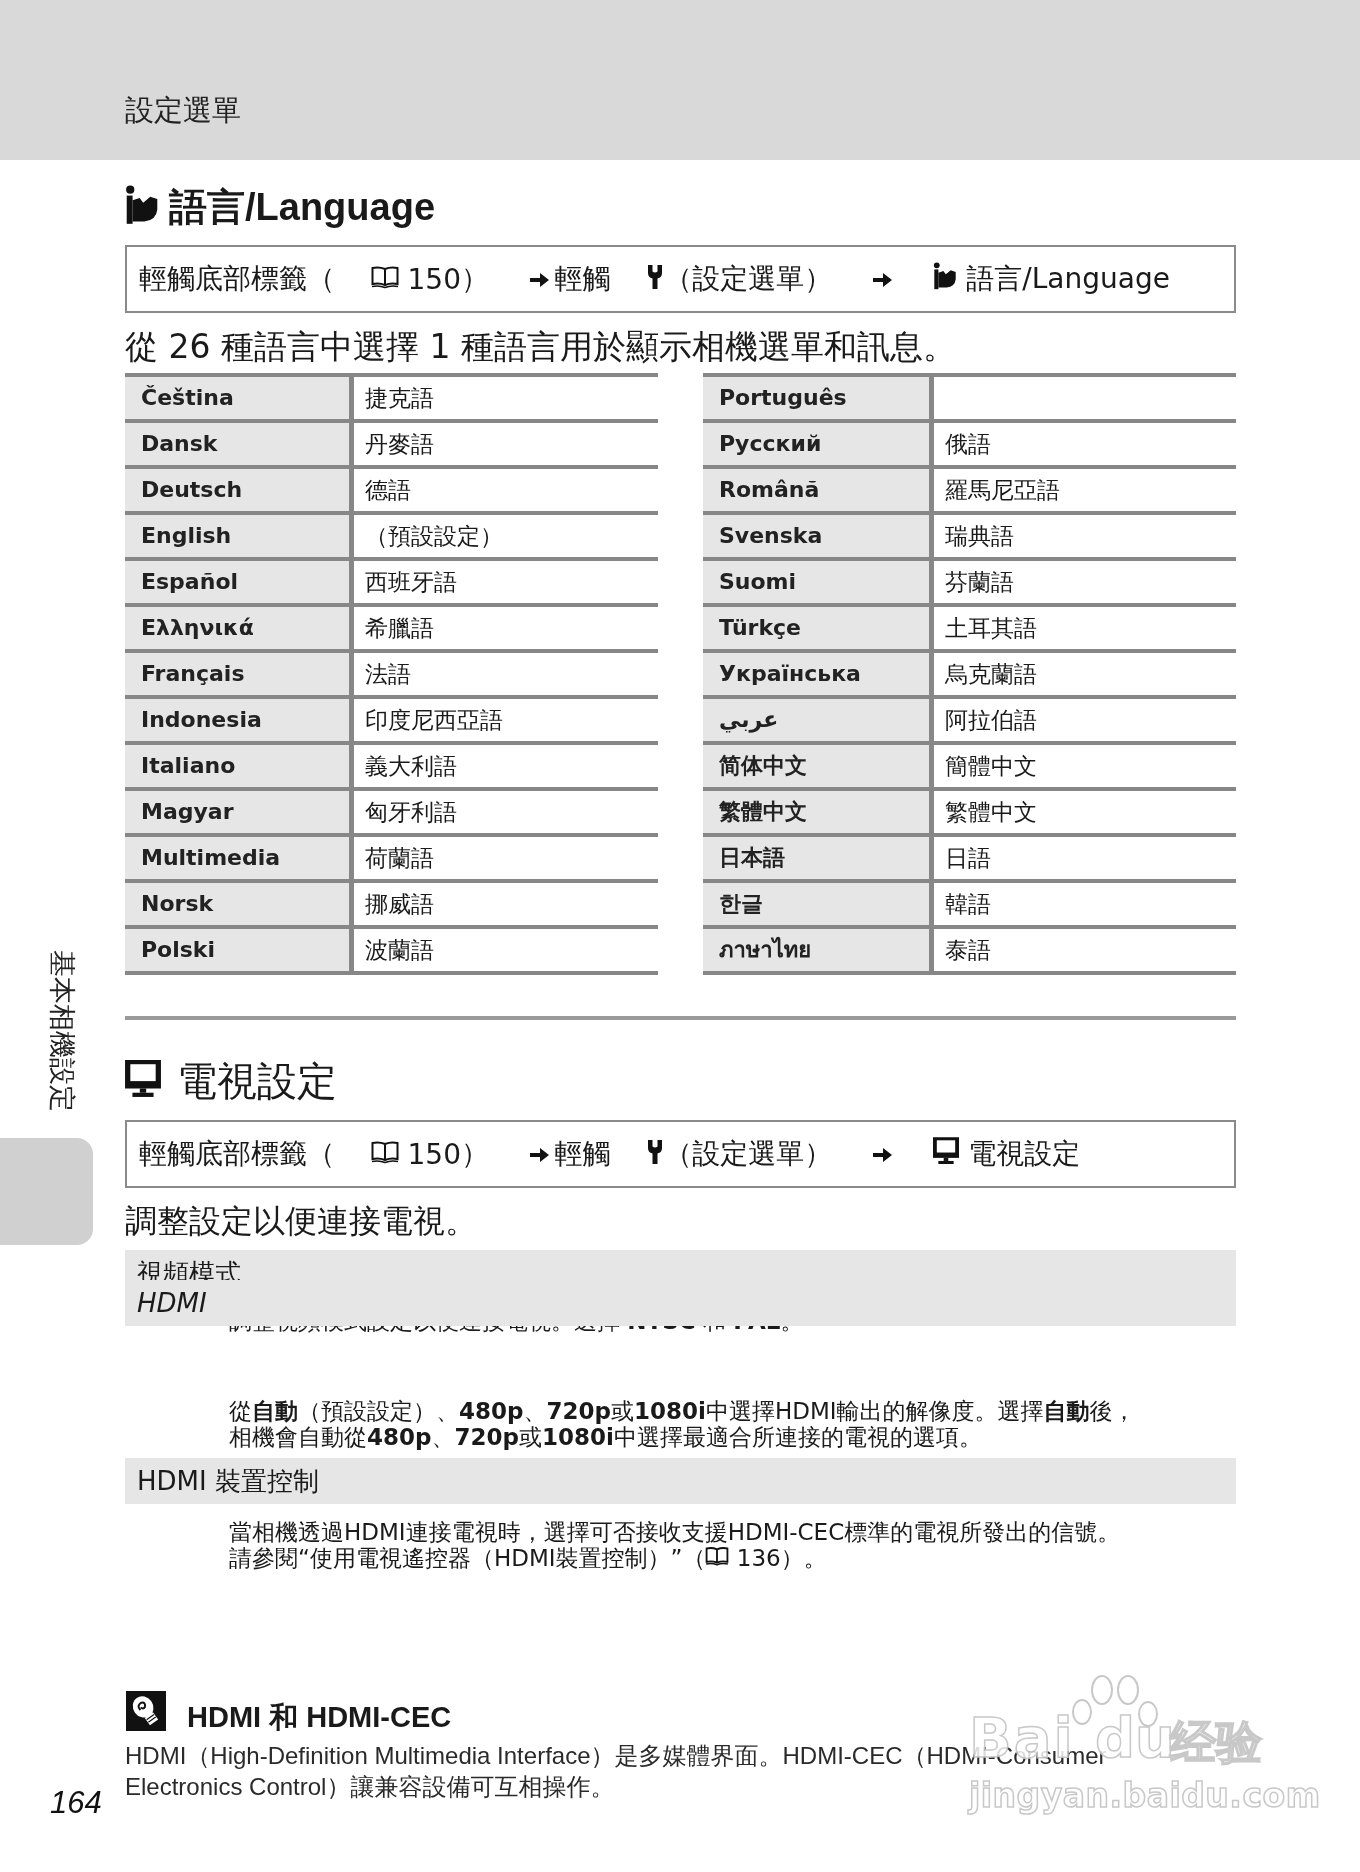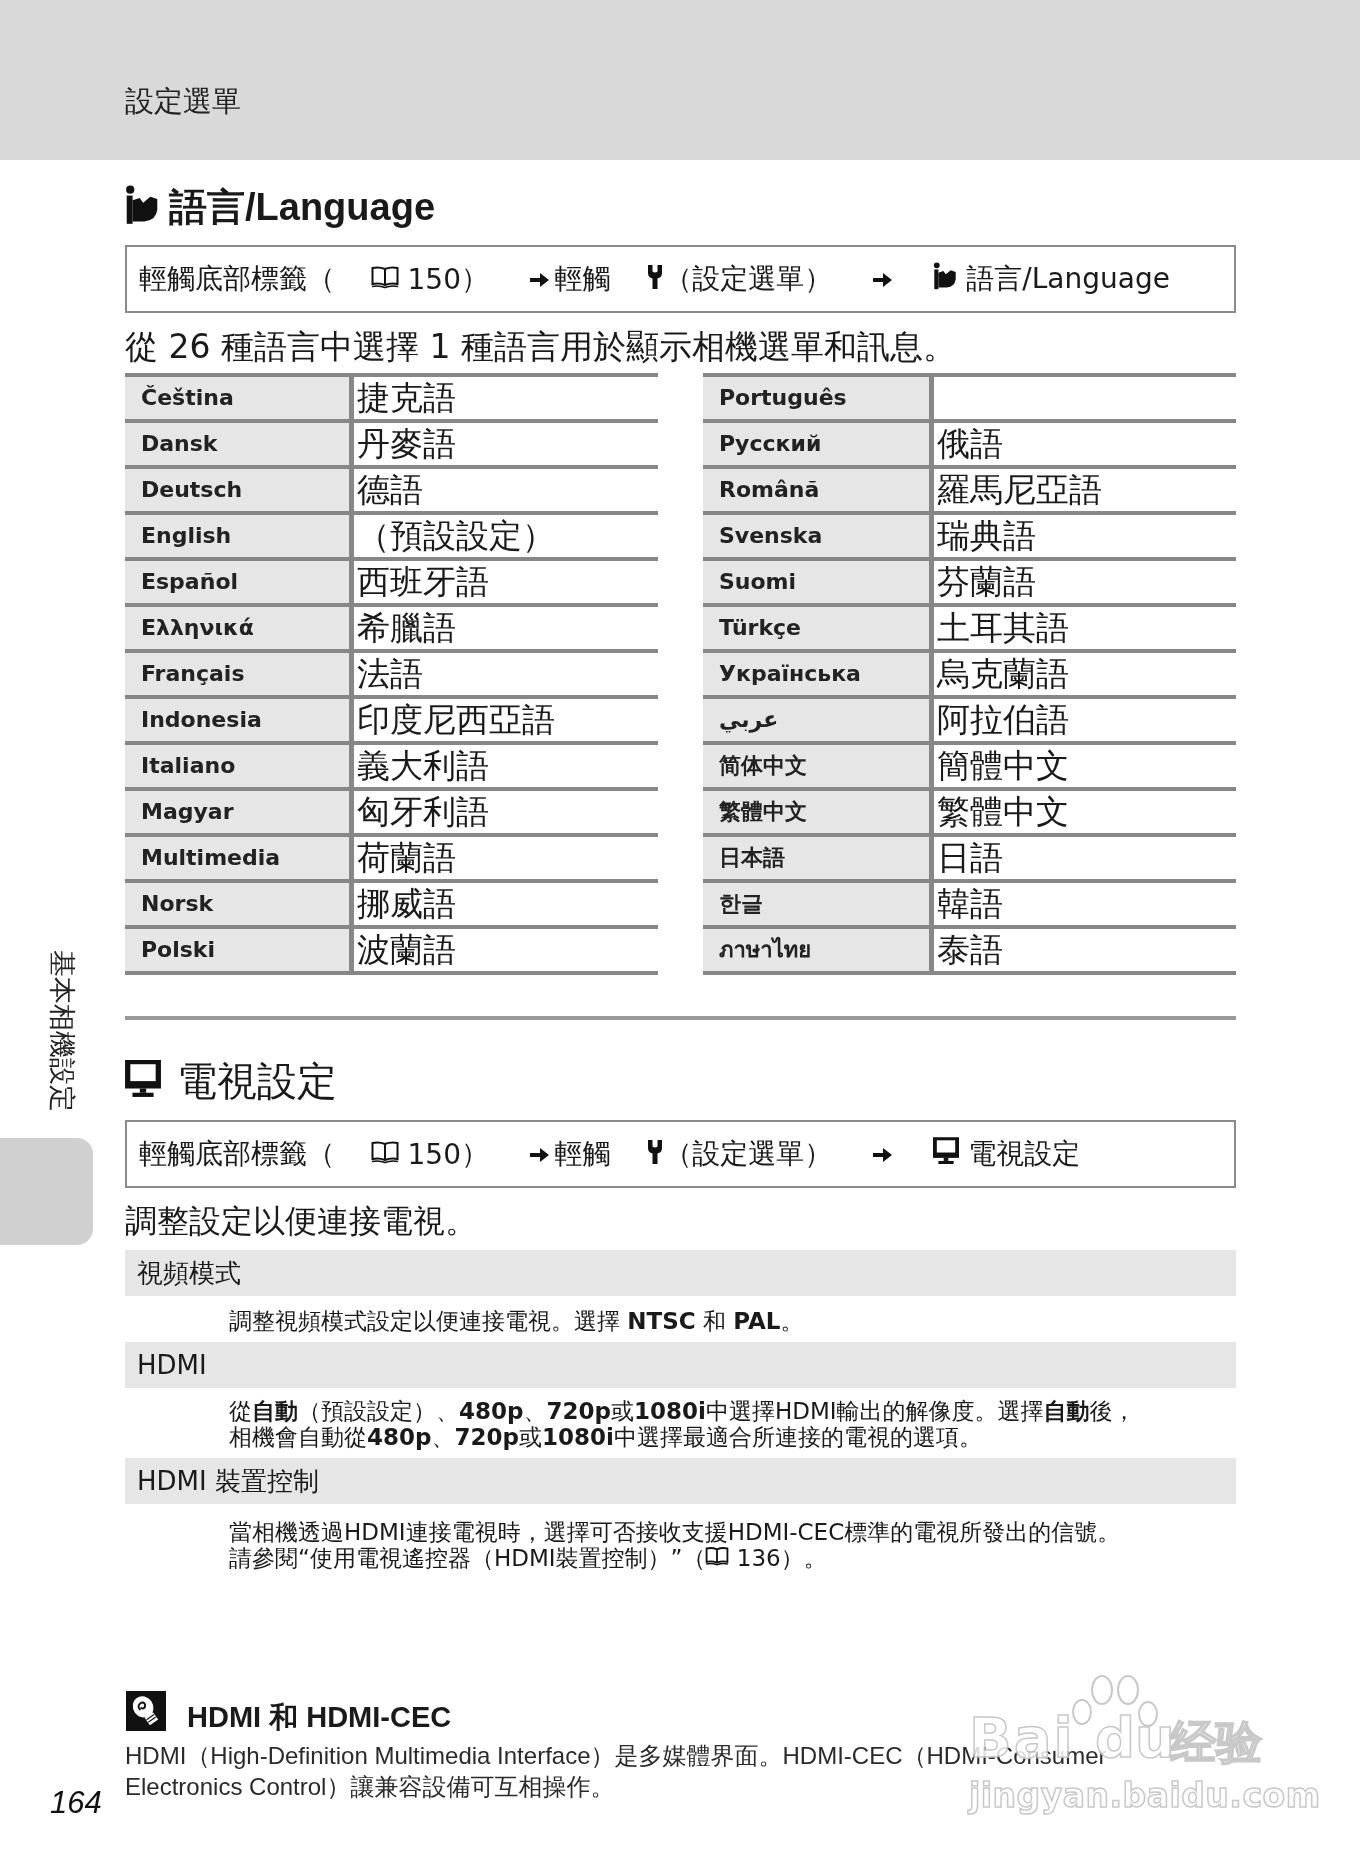--- a/index.html
+++ b/index.html
@@ -5,21 +5,21 @@
   html, body { margin: 0; padding: 0; }
   body {
     width: 1360px; height: 1872px; position: relative; overflow: hidden;
     background: #ffffff; color: #1a1a1a;
     font-family: "DejaVu Sans", "Liberation Sans", sans-serif;
   }
   .abs { position: absolute; }
 
   
   #header-band { left: 0; top: 0; width: 1360px; height: 160px; background: #d9d9d9; }
-  #header-title { left: 125px; top: 84px; font-size: 29px; line-height: 34px; color: #222; }
+  #header-title { left: 125px; top: 93px; font-size: 29px; line-height: 34px; color: #222; }
 
   
   #side-label { left: 46px; top: 950px; font-size: 27px; line-height: 32px;
     writing-mode: vertical-rl; text-orientation: sideways; color: #222; white-space: nowrap; }
   #side-tab { left: 0; top: 1138px; width: 93px; height: 107px; background: #d0d0d0;
     border-radius: 0 16px 16px 0; }
 
   
   .heading { display: flex; align-items: center; white-space: nowrap; }
   #lang-heading { left: 125px; top: 184px; height: 46px; }
@@ -43,29 +43,29 @@
   
   .lang-table { top: 373px; width: 533px; border-top: 4px solid #878787; }
   #table-left { left: 125px; }
   #table-right { left: 703px; }
   .row { display: flex; height: 42px; border-bottom: 4px solid #878787; }
   .lang-cell { width: 208px; padding-left: 16px; background: #e6e6e6;
     font-family: "DejaVu Sans", "Liberation Sans", sans-serif; font-weight: bold; font-size: 22px;
     line-height: 42px; white-space: nowrap; color: #222; }
   #table-right .lang-cell { width: 210px; }
   .vsep { width: 5px; background: #878787; flex: none; }
-  .desc-cell { flex: 1; padding-left: 3px; font-size: 33px; line-height: 42px; white-space: nowrap; }
+  .desc-cell { flex: 1; padding-left: 11px; font-size: 23px; line-height: 42px; white-space: nowrap; }
 
   #divider { left: 125px; top: 1016px; width: 1111px; height: 4px; background: #9a9a9a; }
 
   
   .band { left: 125px; width: 1111px; height: 46px; background: #e6e6e6; box-sizing: border-box;
     padding-left: 12px; font-size: 26px; line-height: 46px; white-space: nowrap; color: #1a1a1a; }
   #band-0 { top: 1250px; }
-  #band-1 { top: 1342px; }
+  #band-1 { top: 1280px; font-style: italic; }
   #band-2 { top: 1458px; }
   .band-body { left: 229px; font-size: 23px; line-height: 26px; white-space: nowrap; }
   .band-body .line { display: flex; align-items: center; height: 26px; }
   .b { font-weight: bold; }
   #body-0 { top: 1308px; }
   #body-1 { top: 1398px; }
   #body-2 { top: 1519px; }
 
   
   #tip-icon { left: 126px; top: 1691px; width: 40px; height: 40px; }

